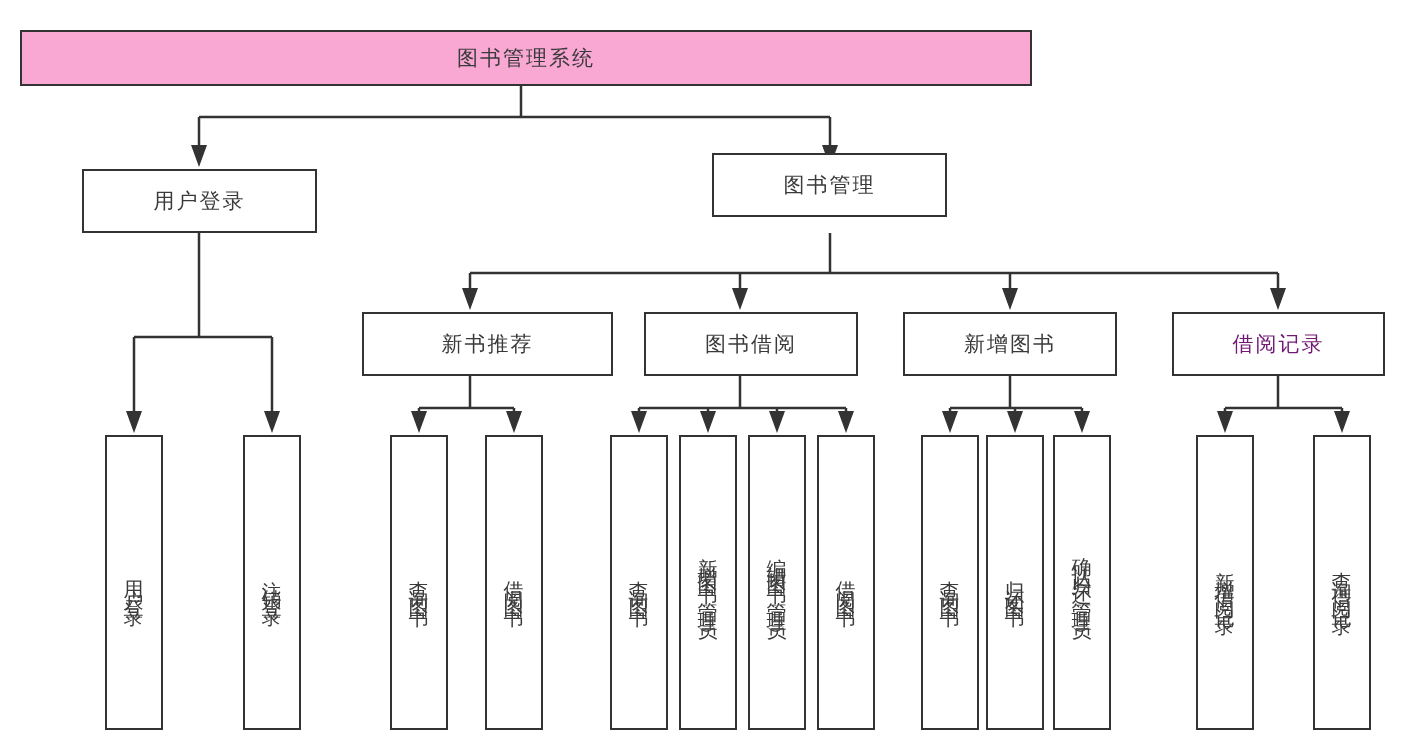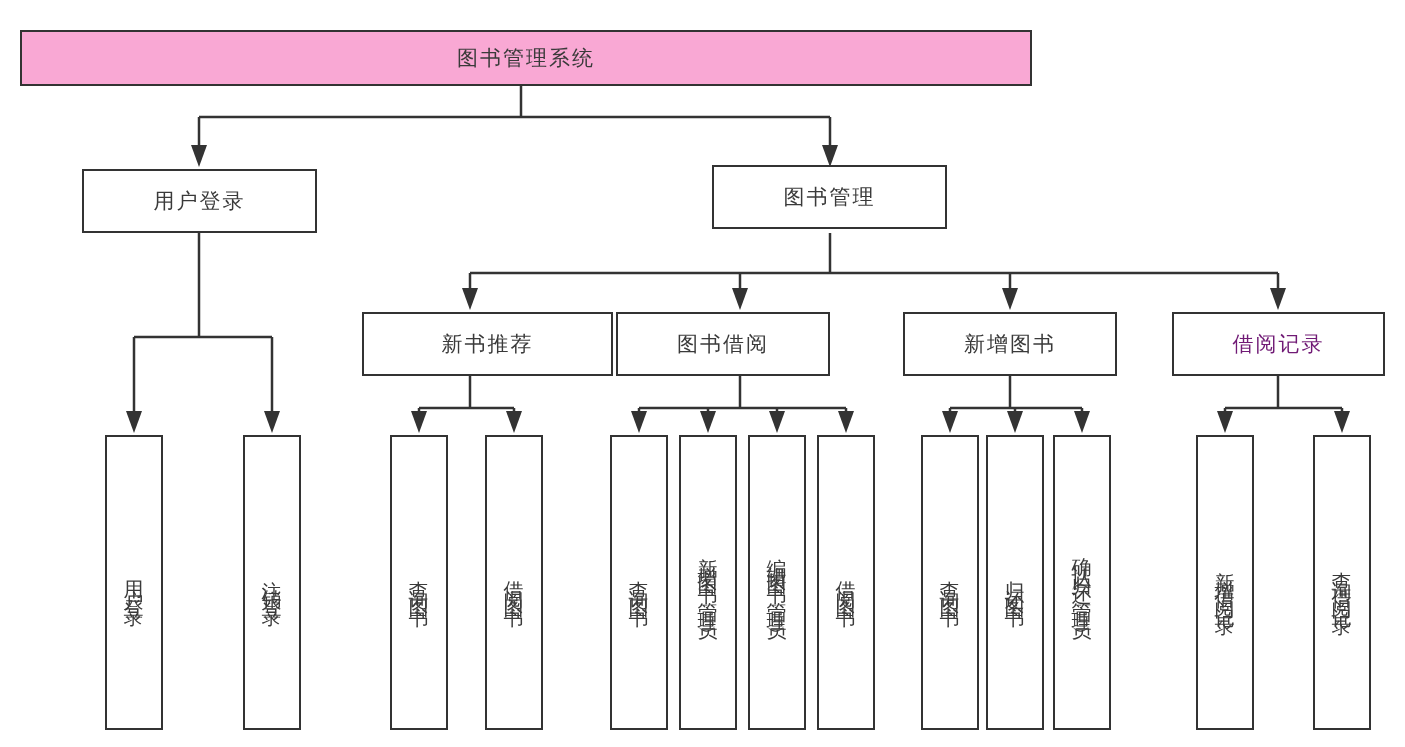--- a/index.html
+++ b/index.html
@@ -113,27 +113,27 @@
       <line x1="1342" y1="408" x2="1342" y2="415" stroke="#333333" stroke-width="2.5"></line>
       <polygon points="1334,411 1350,411 1342,433" fill="#333333"></polygon>
     </svg>
   <div id="nodes">
       <div class="node" style="left: 20px; top: 30px; width: 1012px; height: 56px; border-color: rgb(51, 51, 51); background: #f9a8d4;">
         <span class="label-h" style="color: rgb(58, 58, 58);">图书管理系统</span>
       </div>
       <div class="node" style="left: 82px; top: 169px; width: 235px; height: 64px; border-color: rgb(51, 51, 51); background: rgb(255, 255, 255);">
         <span class="label-h" style="color: rgb(58, 58, 58);">用户登录</span>
       </div>
-      <div class="node" style="left: 712px; top: 165px; width: 235px; height: 64px; border-color: rgb(51, 51, 51); background: rgb(255, 255, 255);">
+      <div class="node" style="left: 712px; top: 153px; width: 235px; height: 64px; border-color: rgb(51, 51, 51); background: rgb(255, 255, 255);">
         <span class="label-h" style="color: rgb(58, 58, 58);">图书管理</span>
       </div>
       <div class="node" style="left: 362px; top: 312px; width: 251px; height: 64px; border-color: rgb(51, 51, 51); background: rgb(255, 255, 255);">
         <span class="label-h" style="color: rgb(58, 58, 58);">新书推荐</span>
       </div>
-      <div class="node" style="left: 616px; top: 312px; width: 214px; height: 64px; border-color: rgb(51, 51, 51); background: rgb(255, 255, 255);">
+      <div class="node" style="left: 644px; top: 312px; width: 214px; height: 64px; border-color: rgb(51, 51, 51); background: rgb(255, 255, 255);">
         <span class="label-h" style="color: rgb(58, 58, 58);">图书借阅</span>
       </div>
       <div class="node" style="left: 903px; top: 312px; width: 214px; height: 64px; border-color: rgb(51, 51, 51); background: rgb(255, 255, 255);">
         <span class="label-h" style="color: rgb(58, 58, 58);">新增图书</span>
       </div>
       <div class="node" style="left: 1172px; top: 312px; width: 213px; height: 64px; border-color: rgb(51, 51, 51); background: rgb(255, 255, 255);">
         <span class="label-h" style="color: #701a75;">借阅记录</span>
       </div>
       <div class="node" style="left: 105px; top: 435px; width: 58px; height: 295px; border-color: rgb(51, 51, 51); background: rgb(255, 255, 255);">
         <span class="label-v" style="color: rgb(58, 58, 58);">用户登录</span>

